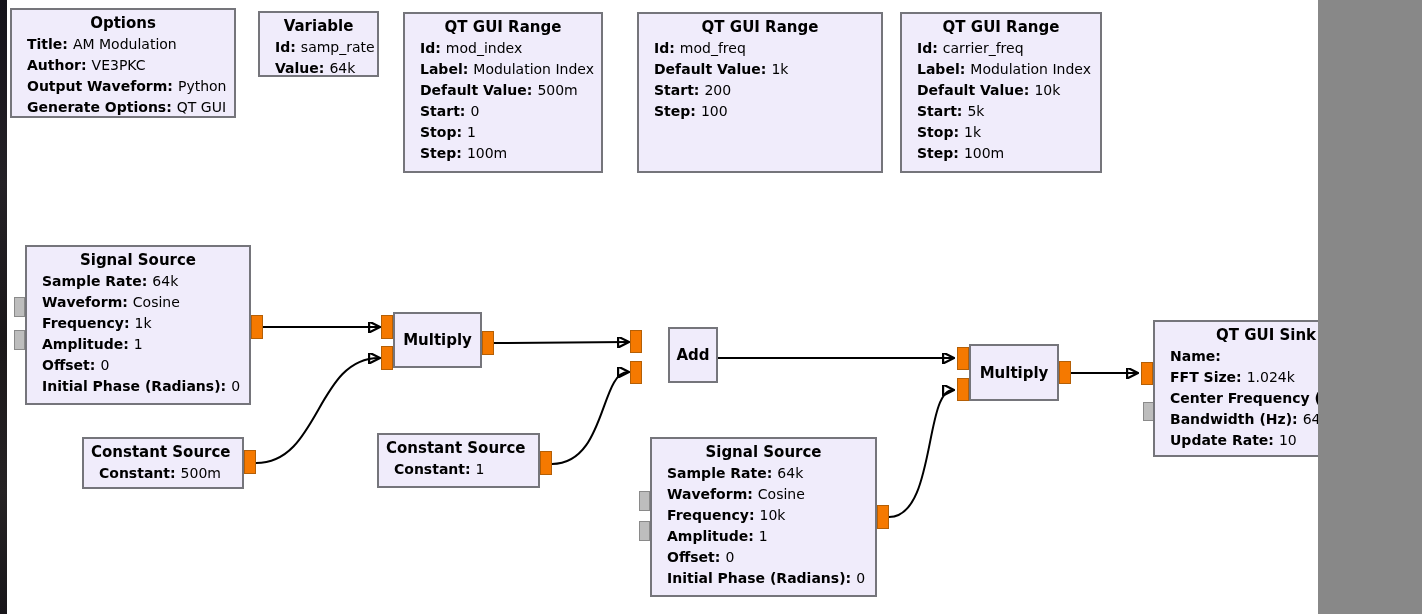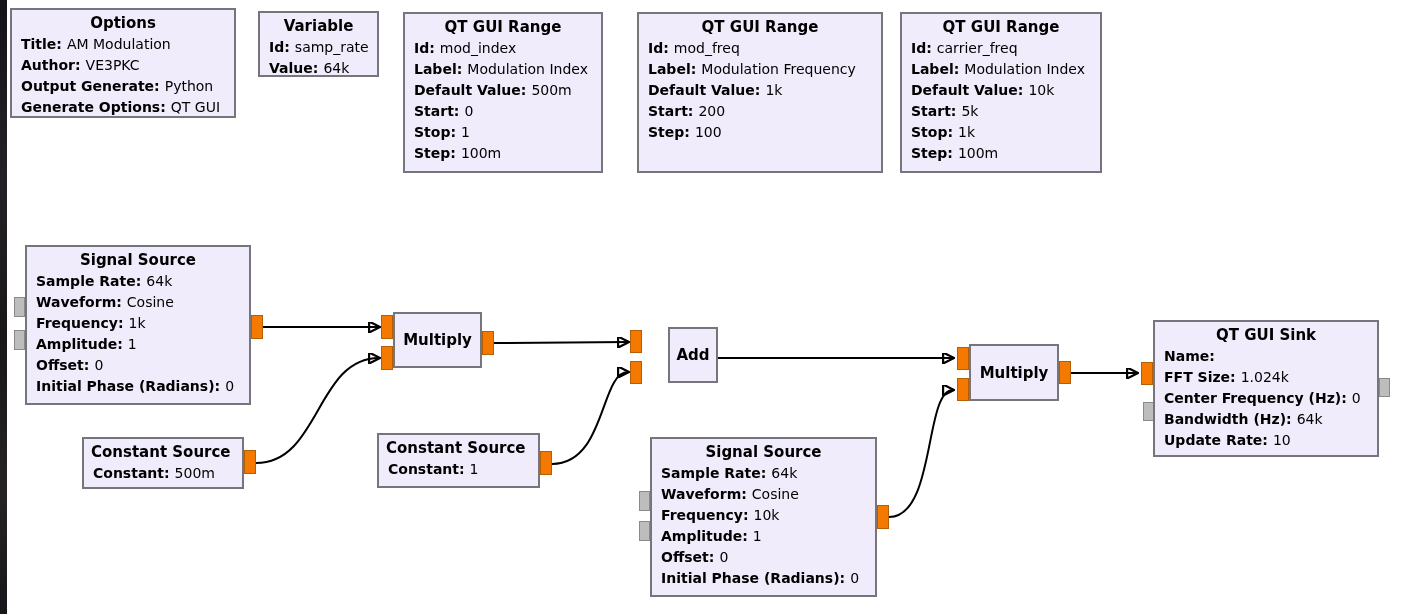--- a/index.html
+++ b/index.html
@@ -1,18 +1,18 @@
 <!DOCTYPE html>
 <html style="--bg: #ffffff; --text: #000000; --block_fill: #f0ecfb; --block_border: #75757b; --port_orange: #f57900; --port_orange_border: #b45f06; --port_gray: #bdbdbd; --port_gray_border: #8a8a8a; --wire: #000000; --window_edge: #1b1918;"><head>
 <meta charset="utf-8">
 <style>
   html,body{margin:0;padding:0;background:#888;}
   .canvas{
     position:relative;
-    width:1422px;height:614px;
+    width:1318px;height:614px;
     background:var(--bg,#ffffff);
     overflow:hidden;
     font-family:"DejaVu Sans", sans-serif;
     color:var(--text,#000);
   }
   .left-strip{
     position:absolute;left:0;top:0;width:7px;height:614px;
     background:linear-gradient(180deg,#15131a 0%,#242126 30%,#1a1719 55%,#262324 80%,#18161a 100%);
   }
   .block{
@@ -22,21 +22,21 @@
     border:2px solid var(--block_border,#75757b);
     overflow:hidden;
   }
   .btitle{
     font-size:15px;font-weight:bold;text-align:center;
     padding:3px 6px 1px;line-height:20px;white-space:nowrap;
   }
   .block.center{display:flex;align-items:center;justify-content:center;}
   .block.center .btitle{padding:0;}
   .param{
-    font-size:14px;line-height:21px;padding:0 9px;white-space:nowrap;
+    font-size:14px;line-height:21px;padding:0 15px;white-space:nowrap;
   }
   .pl{font-weight:bold;margin-right:5px;}
   .pv{font-weight:normal;}
   .port{
     position:absolute;box-sizing:border-box;border:1px solid;
   }
   .port.o{background:var(--port_orange,#f57900);border-color:var(--port_orange_border,#b45f06);}
   .port.g{background:var(--port_gray,#bdbdbd);border-color:var(--port_gray_border,#8a8a8a);}
   svg.wires{position:absolute;left:0;top:0;}
   svg.wires path{fill:none;stroke:var(--wire,#000);stroke-width:2;}
@@ -88,21 +88,21 @@
   <div class="port o" style="left:1059px;top:361px;width:12px;height:23px"></div>
 
   <div class="port o" style="left:1141px;top:362px;width:12px;height:23px"></div>
   <div class="port g" style="left:1143px;top:402px;width:11px;height:19px"></div>
   <div class="port g" style="left:1379px;top:378px;width:11px;height:19px"></div>
 
   <div class="block" style="left:10px;top:8px;width:226px;height:110px">
     <div class="btitle">Options</div>
     <div class="param"><span class="pl">Title:</span><span class="pv">AM Modulation</span></div>
     <div class="param"><span class="pl">Author:</span><span class="pv">VE3PKC</span></div>
-    <div class="param"><span class="pl">Output Generate:</span><span class="pv">Python</span></div>
+    <div class="param"><span class="pl">Output Waveform:</span><span class="pv">Python</span></div>
     <div class="param"><span class="pl">Generate Options:</span><span class="pv">QT GUI</span></div>
   </div>
 
   <div class="block" style="left:258px;top:11px;width:121px;height:66px">
     <div class="btitle">Variable</div>
     <div class="param"><span class="pl">Id:</span><span class="pv">samp_rate</span></div>
     <div class="param"><span class="pl">Value:</span><span class="pv">64k</span></div>
   </div>
 
   <div class="block" style="left:403px;top:12px;width:200px;height:161px">
@@ -111,21 +111,20 @@
     <div class="param"><span class="pl">Label:</span><span class="pv">Modulation Index</span></div>
     <div class="param"><span class="pl">Default Value:</span><span class="pv">500m</span></div>
     <div class="param"><span class="pl">Start:</span><span class="pv">0</span></div>
     <div class="param"><span class="pl">Stop:</span><span class="pv">1</span></div>
     <div class="param"><span class="pl">Step:</span><span class="pv">100m</span></div>
   </div>
 
   <div class="block" style="left:637px;top:12px;width:246px;height:161px">
     <div class="btitle">QT GUI Range</div>
     <div class="param"><span class="pl">Id:</span><span class="pv">mod_freq</span></div>
-    <div class="param"><span class="pl">Label:</span><span class="pv">Modulation Frequency</span></div>
     <div class="param"><span class="pl">Default Value:</span><span class="pv">1k</span></div>
     <div class="param"><span class="pl">Start:</span><span class="pv">200</span></div>
     <div class="param"><span class="pl">Step:</span><span class="pv">100</span></div>
   </div>
 
   <div class="block" style="left:900px;top:12px;width:202px;height:161px">
     <div class="btitle">QT GUI Range</div>
     <div class="param"><span class="pl">Id:</span><span class="pv">carrier_freq</span></div>
     <div class="param"><span class="pl">Label:</span><span class="pv">Modulation Index</span></div>
     <div class="param"><span class="pl">Default Value:</span><span class="pv">10k</span></div>

